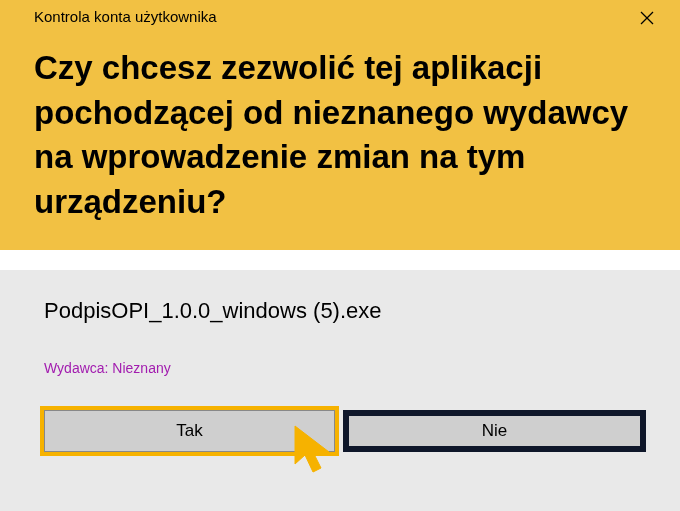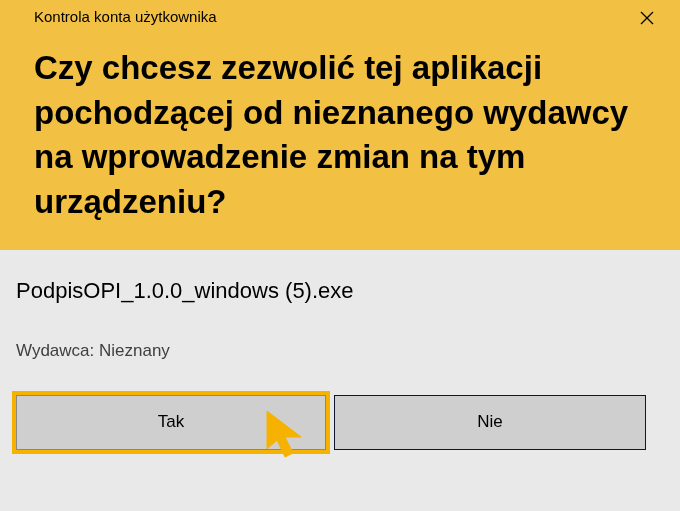--- a/index.html
+++ b/index.html
@@ -47,51 +47,52 @@
     .heading {
       font-size: 33px;
       font-weight: 600;
       color: #000;
       line-height: 1.35;
       padding-right: 30px;
     }
     .body-area {
       background: #e9e9e9;
       flex: 1;
-      padding: 28px 34px 20px 16px;
+      padding: 28px 34px 20px 44px;
+      margin-top: 20px;
     }
     .app-name {
       font-size: 22px;
       color: #000;
       font-weight: 400;
       margin-bottom: 34px;
     }
     .detail-line {
-      font-size: 17px;
-      color: #404040;
+      font-size: 14px;
+      color: #a21caf;
       line-height: 1.55;
     }
     .details-block {
       margin-bottom: 30px;
     }
     .show-more {
       font-size: 17px;
       color: #0066cc;
       cursor: pointer;
       display: inline-block;
       margin-bottom: 24px;
     }
     .button-row {
       display: flex;
       gap: 0;
       position: relative;
     }
     .btn {
       flex: 1;
-      height: 55px;
+      height: 42px;
       background: #cfcfcf;
       border: 1px solid #888;
       font-size: 17px;
       color: #000;
       display: flex;
       align-items: center;
       justify-content: center;
       cursor: pointer;
     }
     .btn-yes-wrap {
@@ -105,21 +106,21 @@
     .yes-highlight {
       position: absolute;
       top: -4px;
       left: -4px;
       right: -4px;
       bottom: -4px;
       border: 4px solid #f6b200;
       pointer-events: none;
     }
     .btn-no {
-      border: 1px solid #0f172a;
+      border: 6px solid #0f172a;
       background: #cfcfcf;
     }
     .cursor-arrow {
       position: absolute;
       left: 247px;
       top: 14px;
       pointer-events: none;
       z-index: 10;
     }
   </style>

